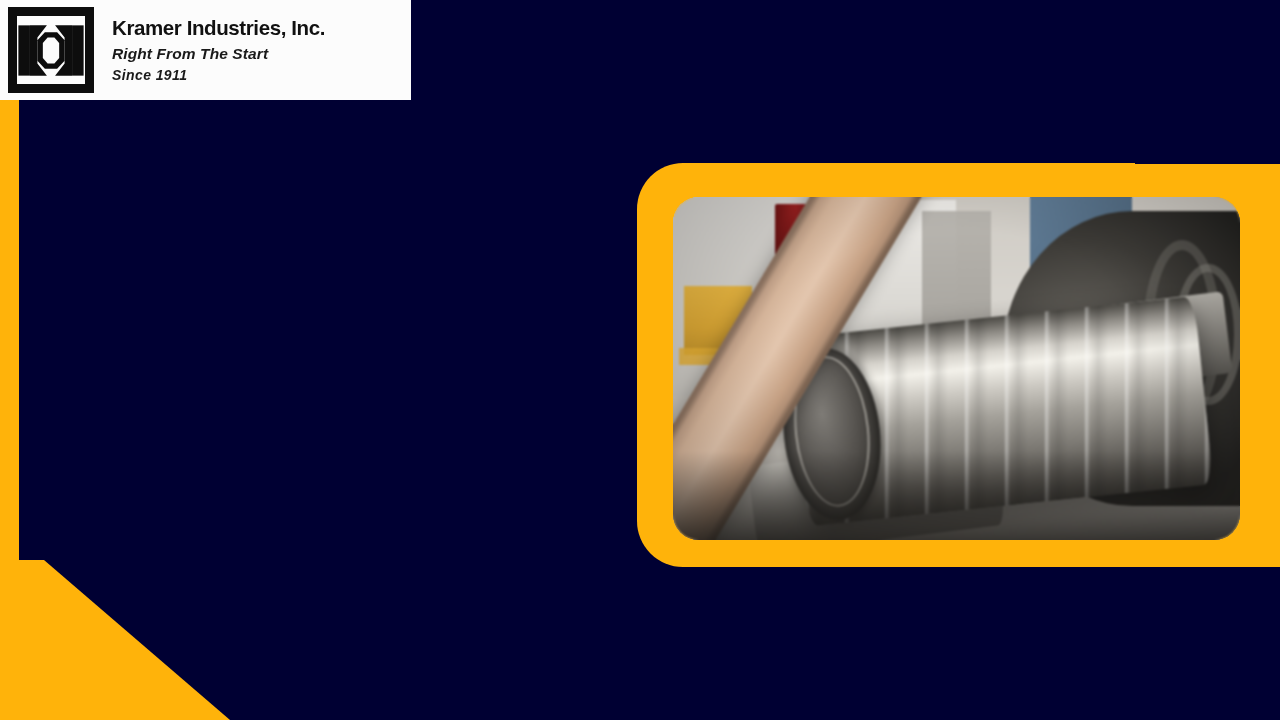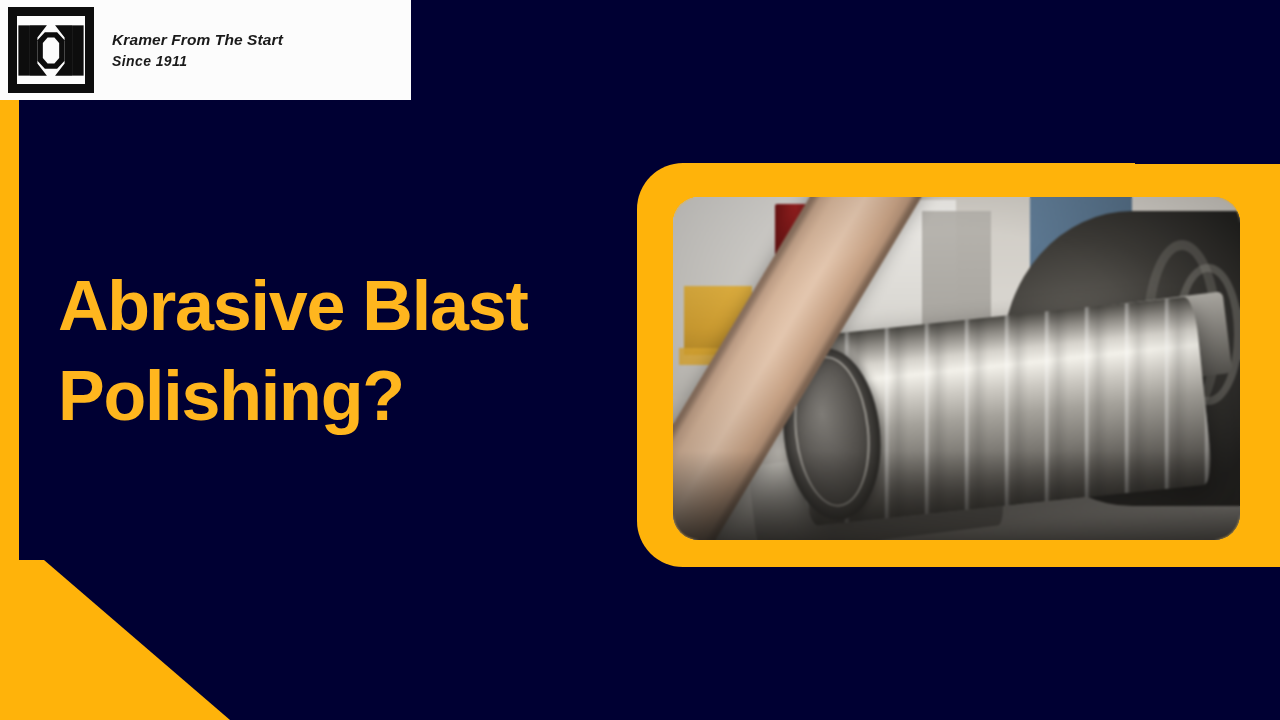--- a/index.html
+++ b/index.html
@@ -324,29 +324,26 @@
           <rect x="2" y="2" width="17" height="74" fill="#0D0D0D"></rect>
           <rect x="81" y="2" width="17" height="74" fill="#0D0D0D"></rect>
           <path d="M19 2 L44 2 L30 20 L30 58 L44 76 L19 76 Z" fill="#0D0D0D"></path>
           <path d="M81 2 L56 2 L70 20 L70 58 L56 76 L81 76 Z" fill="#0D0D0D"></path>
           <path d="M30 24 L41 12 L59 12 L70 24 L70 54 L59 66 L41 66 L30 54 Z" fill="#0D0D0D"></path>
           <path d="M38 28 L45 20 L55 20 L62 28 L62 50 L55 58 L45 58 L38 50 Z" fill="#FCFCFC"></path>
         </svg>
       </div>
     </div>
     <div class="logo-text">
-      <div class="logo-tag1">Kramer From The Start</div>
+      <div class="logo-company">Kramer Industries, Inc.</div>
+      <div class="logo-tag1">Right From The Start</div>
       <div class="logo-tag2">Since  1911</div>
     </div>
   </div>
 
-  <div class="headline">
-    <div class="headline-line">Abrasive Blast</div>
-    <div class="headline-line">Polishing?</div>
-  </div>
 
   <div class="photo-card"></div>
 
   <div class="photo-frame">
     <div class="photo">
       <div class="ph-floor"></div>
       <div class="ph-wall-left"></div>
       <div class="ph-whitepanel"></div>
       <div class="ph-greypanel"></div>
       <div class="ph-bluebin"></div>

